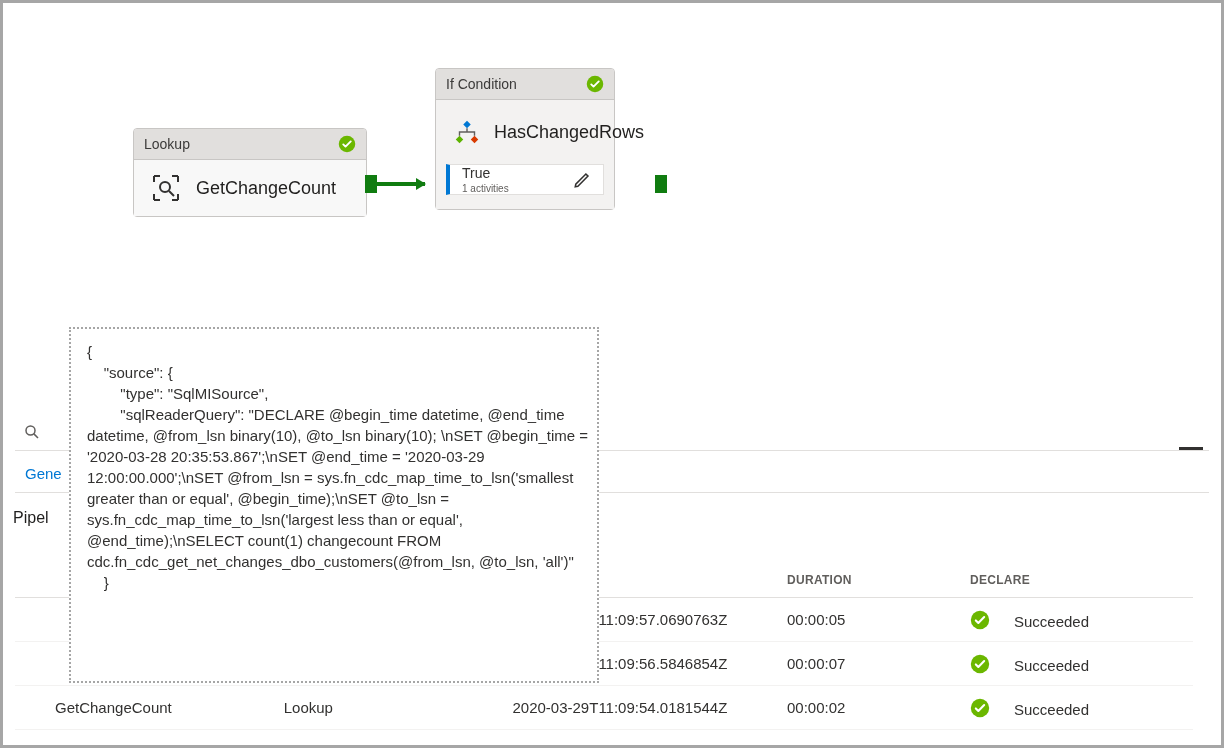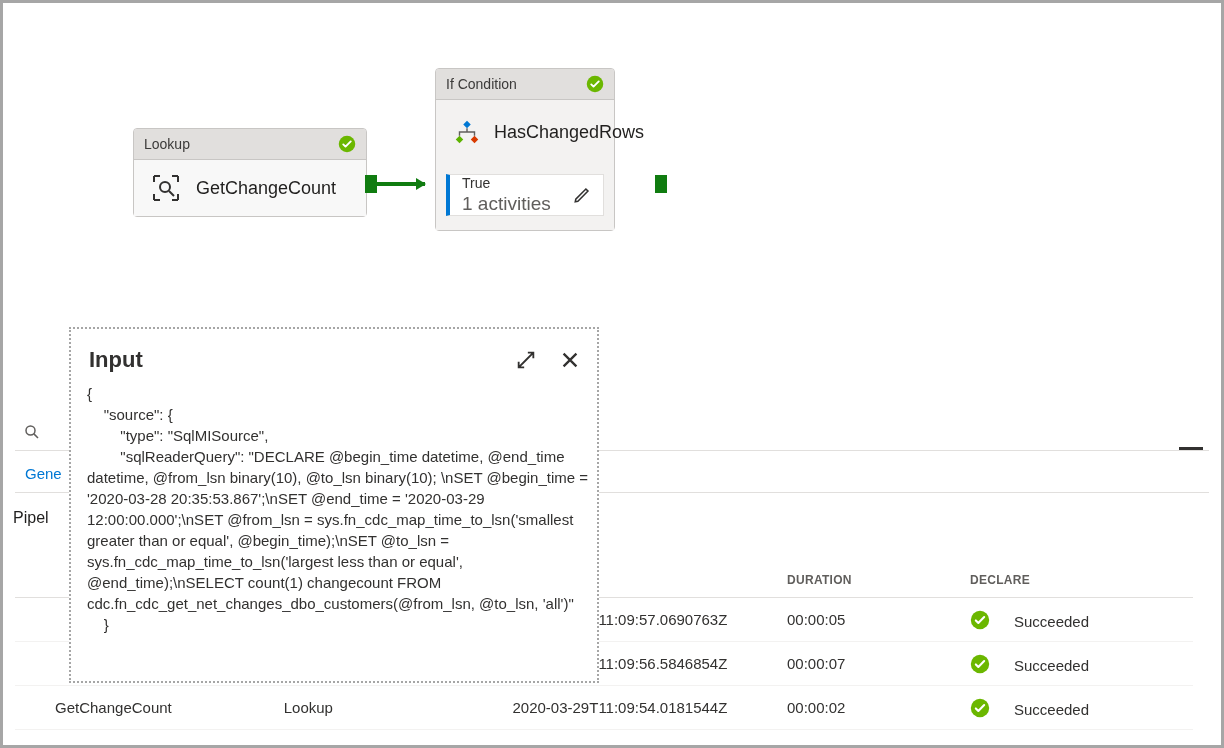--- a/index.html
+++ b/index.html
@@ -52,34 +52,34 @@
   }
   .node-name {
     font-size: 18px;
     color: #201f1e;
   }
   .check-badge {
     width: 18px; height: 18px;
   }
   .lookup-node { left: 130px; top: 125px; width: 234px; }
   .ifcond-node { left: 432px; top: 65px; width: 180px; }
-  .ifcond-body { padding: 12px 10px 14px; flex-direction: column; align-items: stretch; gap: 18px; background:#f3f2f1; }
+  .ifcond-body { padding: 12px 10px 14px; flex-direction: column; align-items: stretch; gap: 8px; background:#f3f2f1; }
   .ifcond-title-row { display: flex; align-items: center; gap: 12px; padding: 4px 6px 8px 6px; }
   .branch {
     display: flex;
     align-items: center;
     justify-content: space-between;
     background: #fff;
     border: 1px solid #e1dfdd;
     border-left: 4px solid #0078d4;
     padding: 0 12px;
     font-size: 14px;
   }
   .branch .bl { display:flex; flex-direction:column; gap:2px; }
-  .branch-sub { color: #605e5c; font-size: 19px; }
+  .branch-sub { color: #605e5c; font-size: 10px; }
 
   
   .connector {
     position: absolute;
     height: 4px;
     background: #107c10;
   }
   .connector .arrow {
     position: absolute;
     right: -1px; top: -4px;
@@ -297,31 +297,20 @@
         <svg class="succ-svg" viewBox="0 0 24 24">
             <circle cx="12" cy="12" r="11" fill="#6bb700"></circle>
             <path d="M7 12.5l3 3 7-7" stroke="#fff" stroke-width="2.5" fill="none" stroke-linecap="round" stroke-linejoin="round"></path>
           </svg>
         <span>Succeeded</span>
       </span>
     </div>
   </div>
 
   <div class="popup">
-    <div class="popup-head">
-      <span class="popup-title">Input</span>
-      <span class="popup-actions">
-        <svg class="popup-icon" viewBox="0 0 24 24" fill="none" stroke="#323130" stroke-width="2">
-            <path d="M14 4h6v6M20 4l-8 8M10 20H4v-6M4 20l8-8"></path>
-          </svg>
-        <svg class="popup-icon" viewBox="0 0 24 24" fill="none" stroke="#323130" stroke-width="2.5">
-            <path d="M5 5l14 14M19 5L5 19"></path>
-          </svg>
-      </span>
-    </div>
     <div class="popup-body">{
     "source": {
         "type": "SqlMISource",
         "sqlReaderQuery": "DECLARE @begin_time datetime, @end_time datetime, @from_lsn binary(10), @to_lsn binary(10); \nSET @begin_time = '2020-03-28 20:35:53.867';\nSET @end_time = '2020-03-29 12:00:00.000';\nSET @from_lsn = sys.fn_cdc_map_time_to_lsn('smallest greater than or equal', @begin_time);\nSET @to_lsn = sys.fn_cdc_map_time_to_lsn('largest less than or equal', @end_time);\nSELECT count(1) changecount FROM cdc.fn_cdc_get_net_changes_dbo_customers(@from_lsn, @to_lsn, 'all')"
     }</div>
   </div>
 
 </div>
 
 </body></html>

